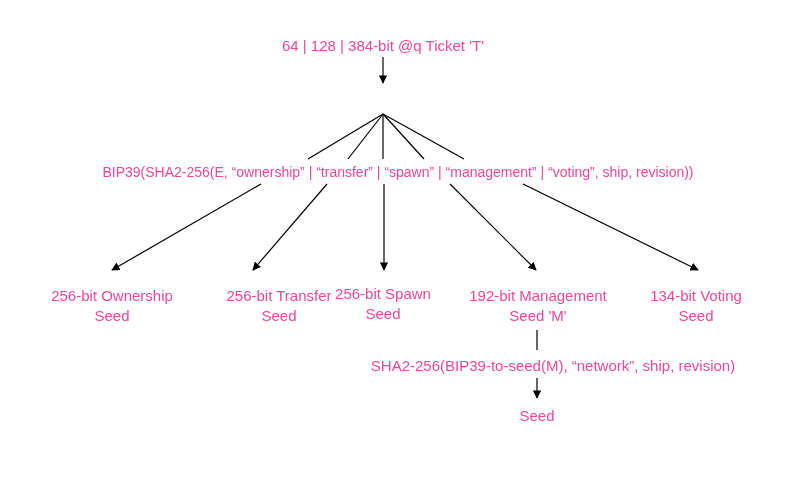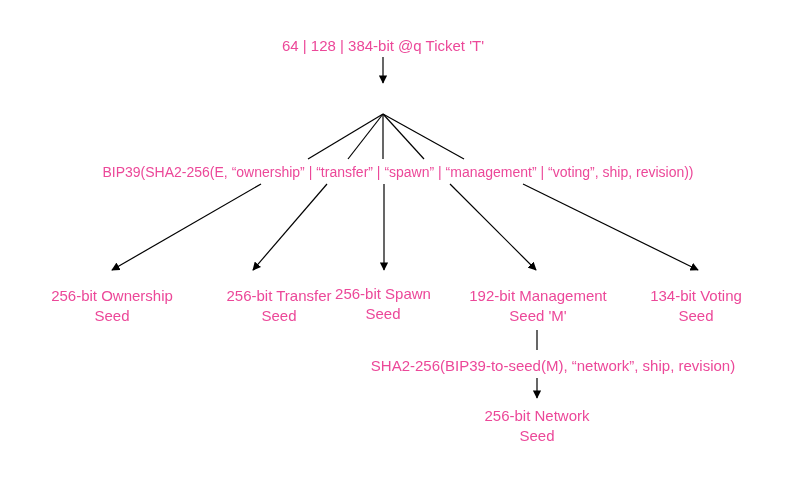--- a/index.html
+++ b/index.html
@@ -91,17 +91,16 @@
   </div>
 
   <div class="label node" style="left:696px; top:286px;">
     <div>134-bit Voting</div>
     <div>Seed</div>
   </div>
 
   <div class="label formula" style="left:536px; top:356px;margin-left:17px;">SHA2-256(BIP39-to-seed(M), “network”, ship, revision)</div>
 
   <div class="label node" style="left:537px; top:406px;">
-    <div>256-bit Network</div>
     <div>Seed</div>
   </div>
 
 </div>
 
 </body></html>

